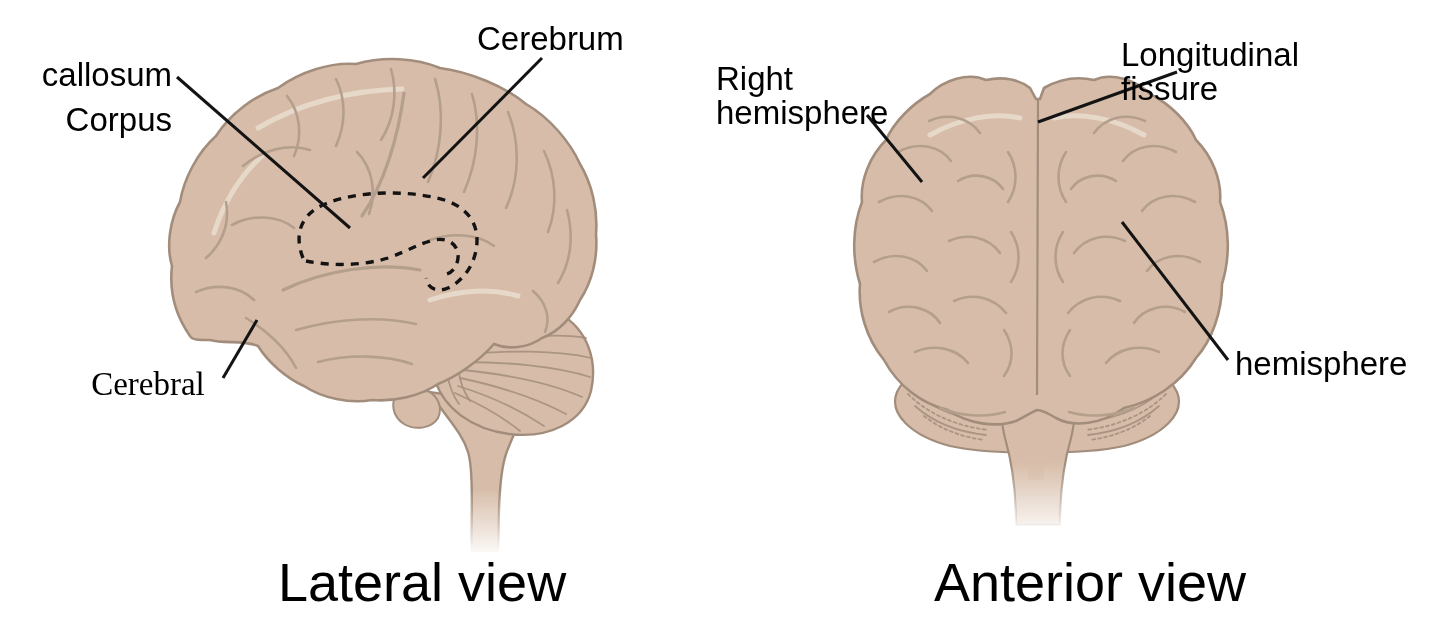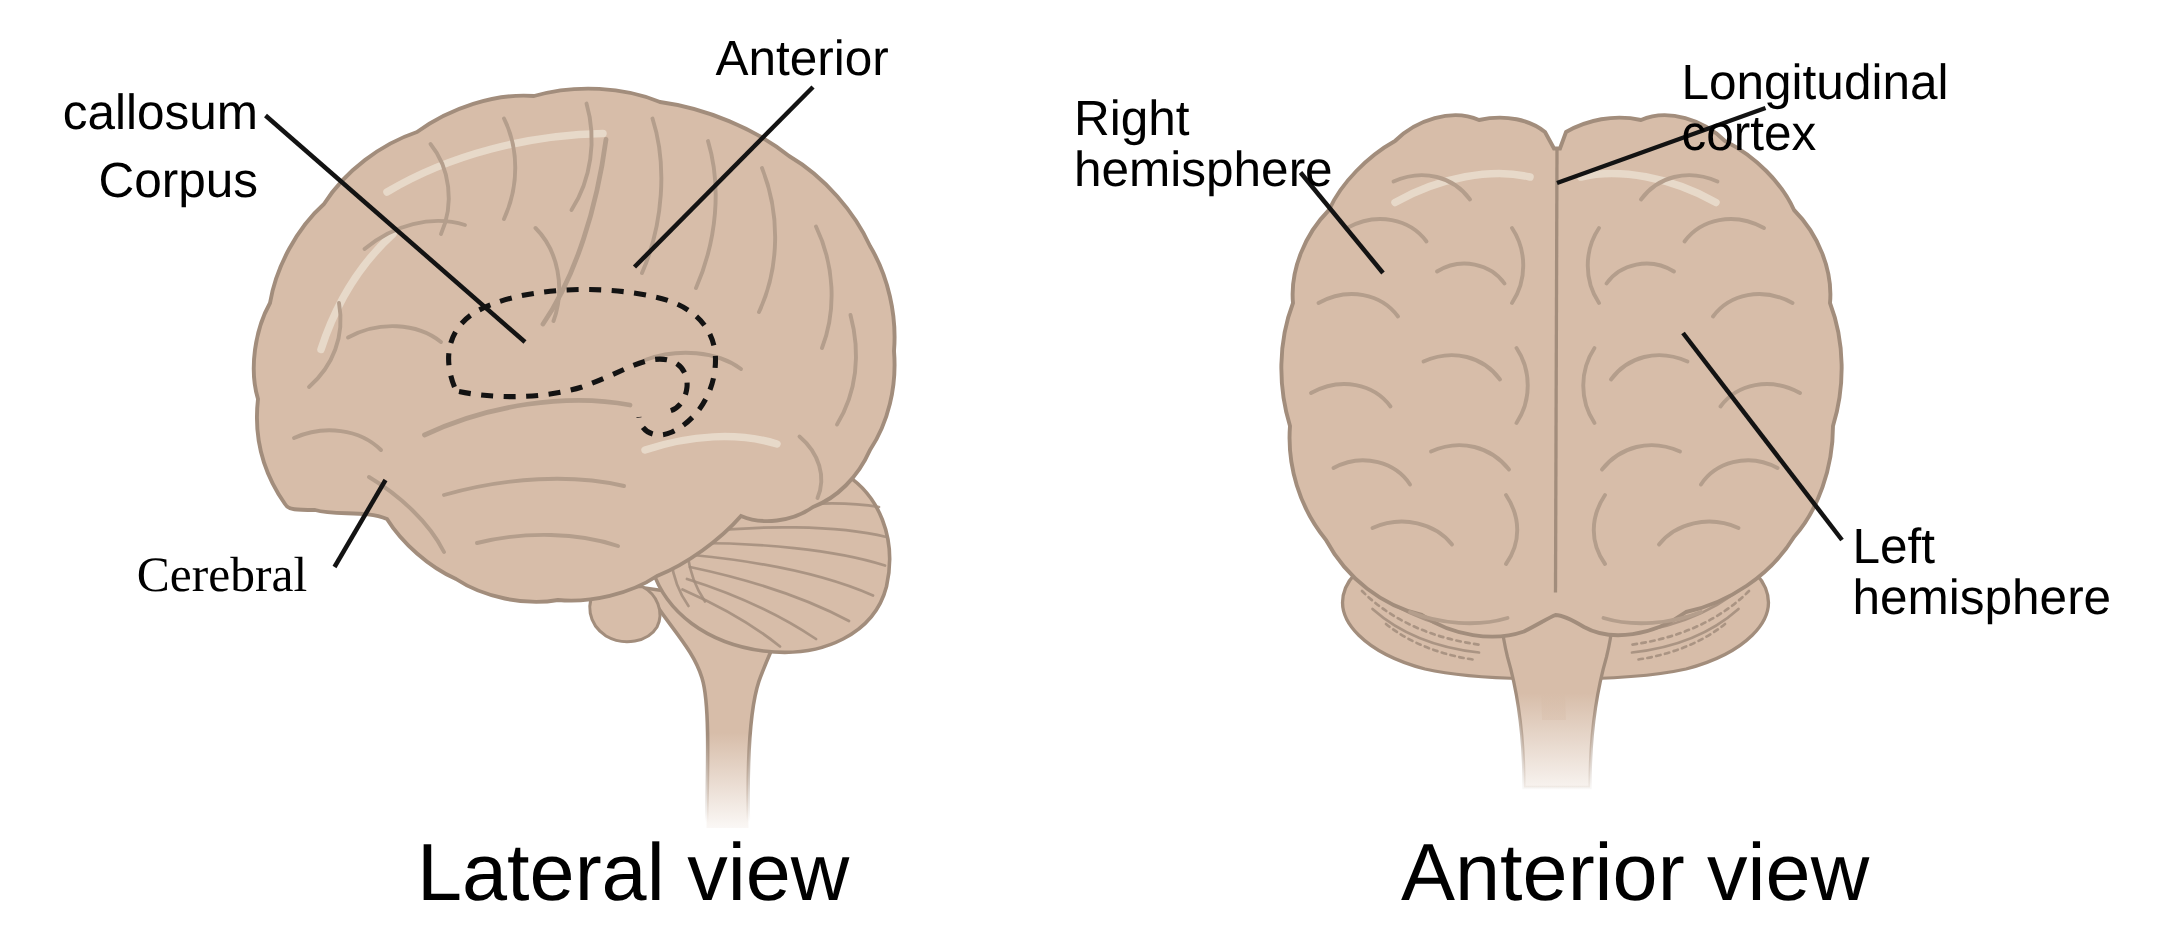--- a/index.html
+++ b/index.html
@@ -199,39 +199,38 @@
       <line class="leader" x1="1228" y1="360" x2="1122" y2="222"></line>
     </g>
   </svg>
 
   <div class="lbl lh45" style="left:10px;top:52px;width:162px;text-align:right;">
     <span class="ln">callosum</span>
     <span class="ln">Corpus</span>
   </div>
 
   <div class="lbl" style="left:477px;top:20px;">
-    <span class="ln">Anterior</span>
+    <span class="ln">Cerebrum</span>
   </div>
 
   <div class="lbl lh45" style="left:55px;top:362px;width:186px;text-align:center;font-family:Liberation Serif, serif;">
     <span class="ln">Cerebral</span>
   </div>
 
   <div class="lbl lh34" style="left:716px;top:62px;">
     <span class="ln">Right</span>
     <span class="ln">hemisphere</span>
   </div>
 
   <div class="lbl lh34" style="left:1121px;top:38px;">
     <span class="ln">Longitudinal</span>
-    <span class="ln">cortex</span>
+    <span class="ln">fissure</span>
   </div>
 
   <div class="lbl lh34" style="left:1235px;top:347px;">
-    <span class="ln">Left</span>
     <span class="ln">hemisphere</span>
   </div>
 
   <div class="caption" style="left:278px;top:558px;">Lateral view</div>
 
   <div class="caption" style="left:934px;top:558px;">Anterior view</div>
 
 </div>
 
 </body></html>

